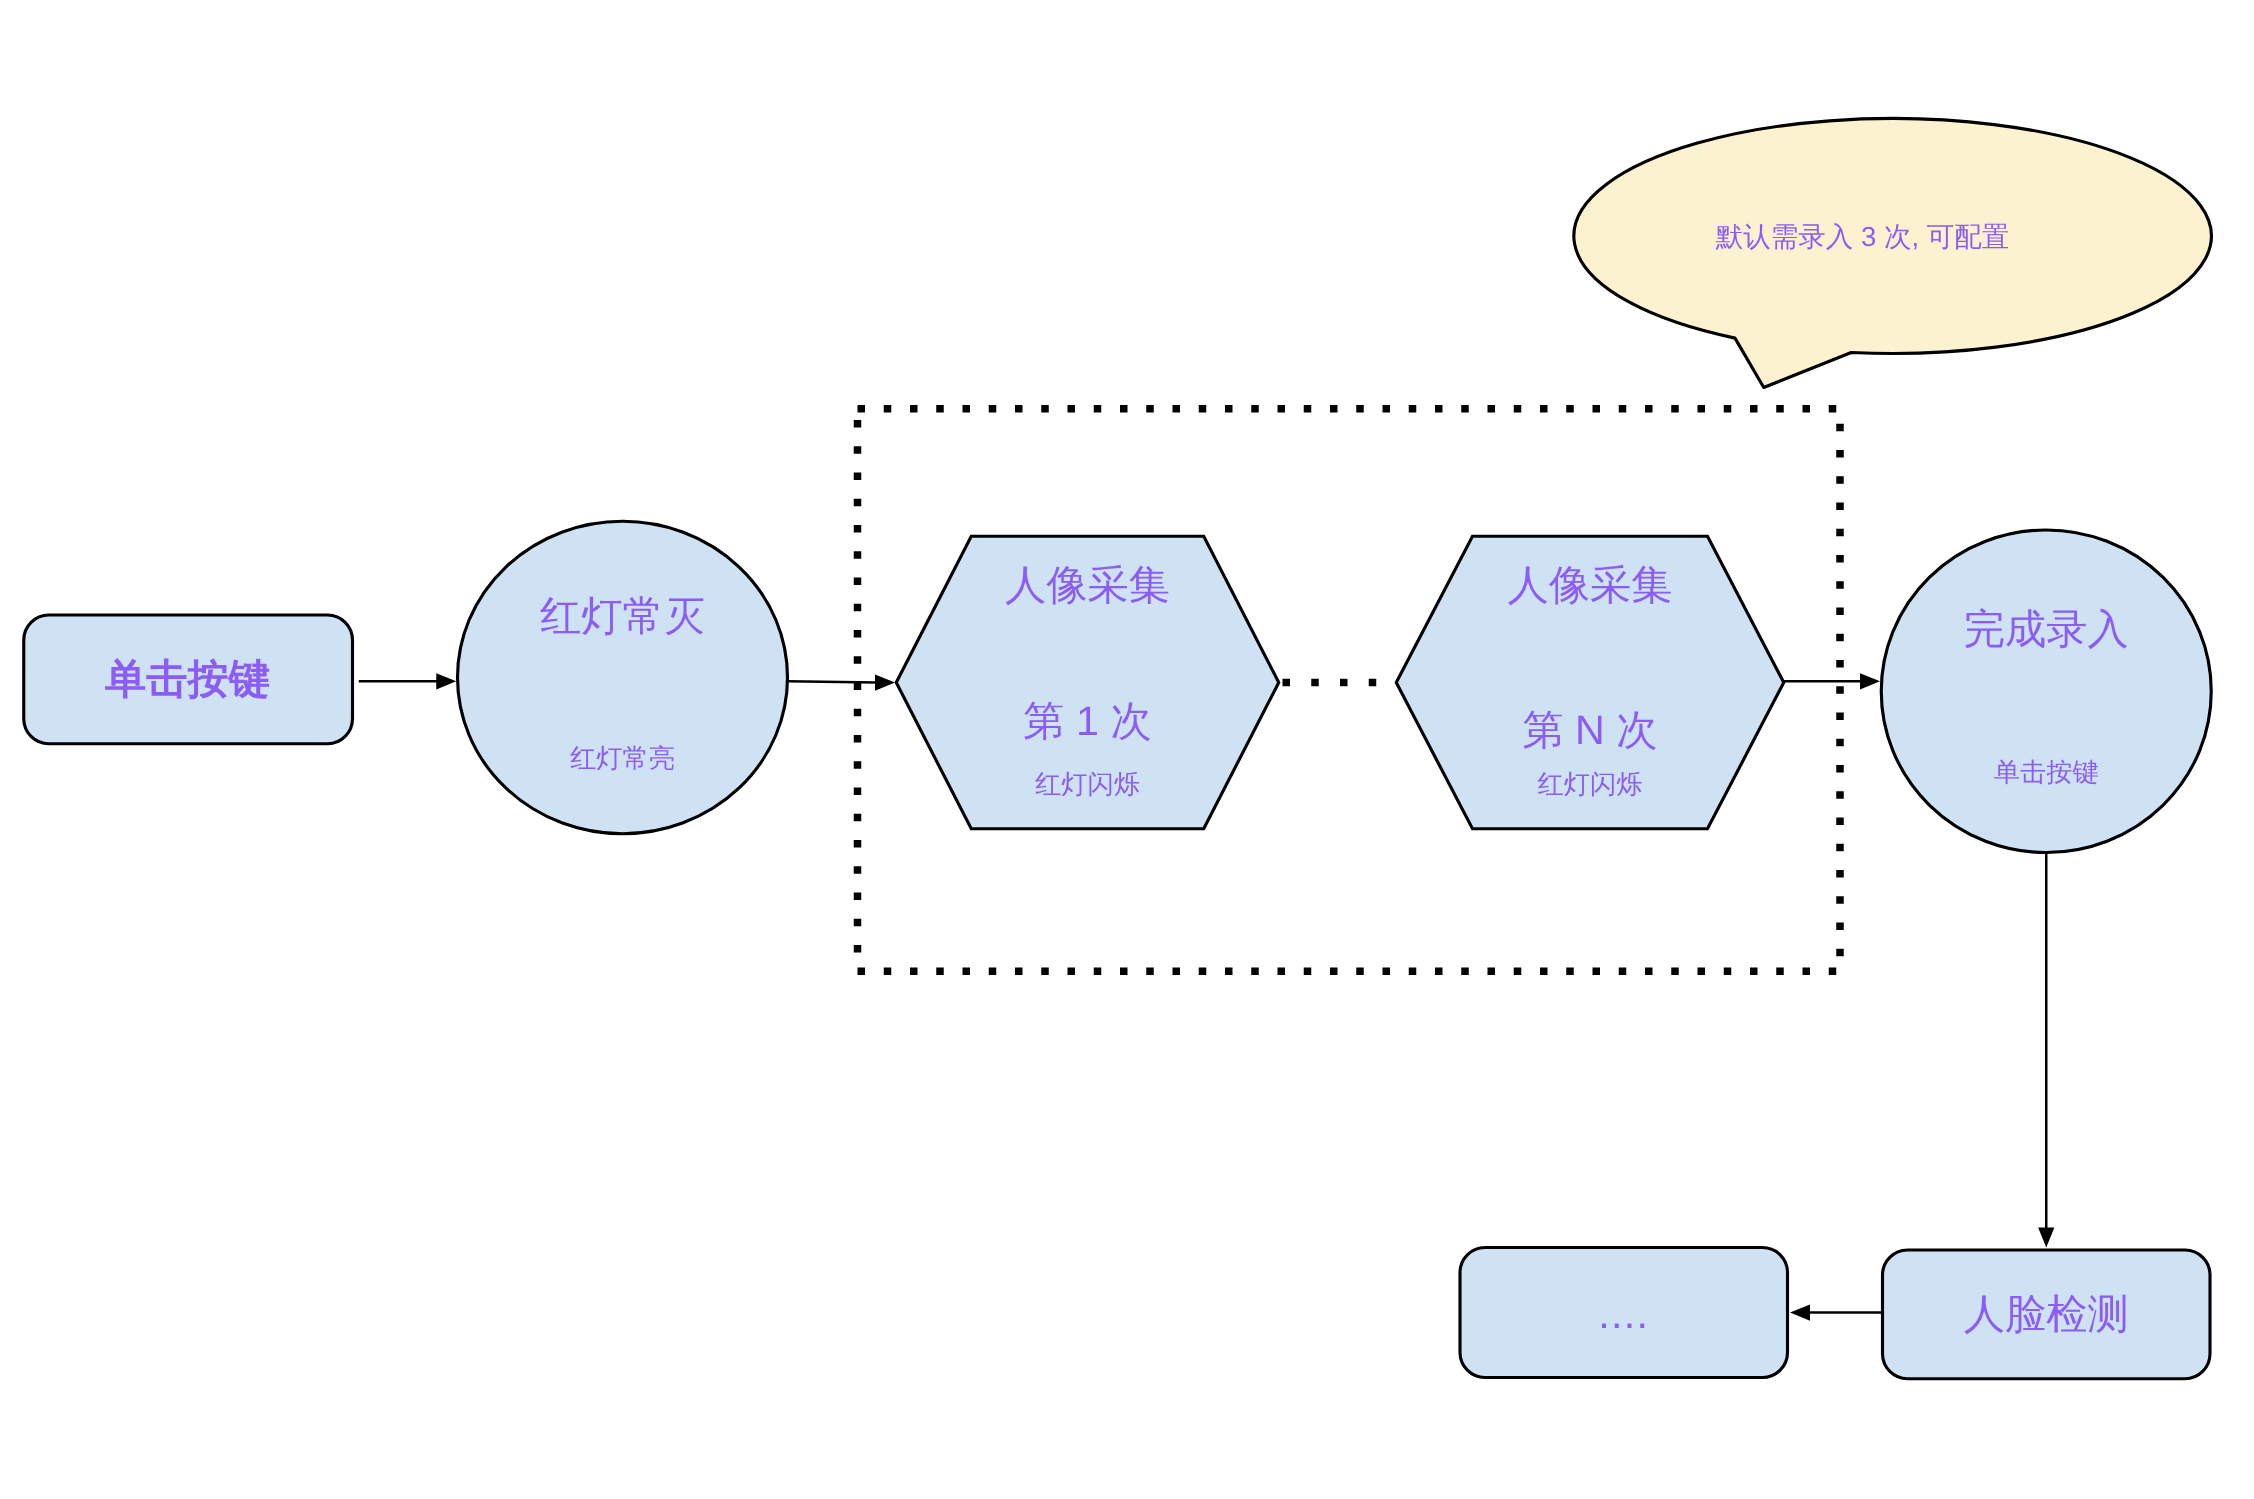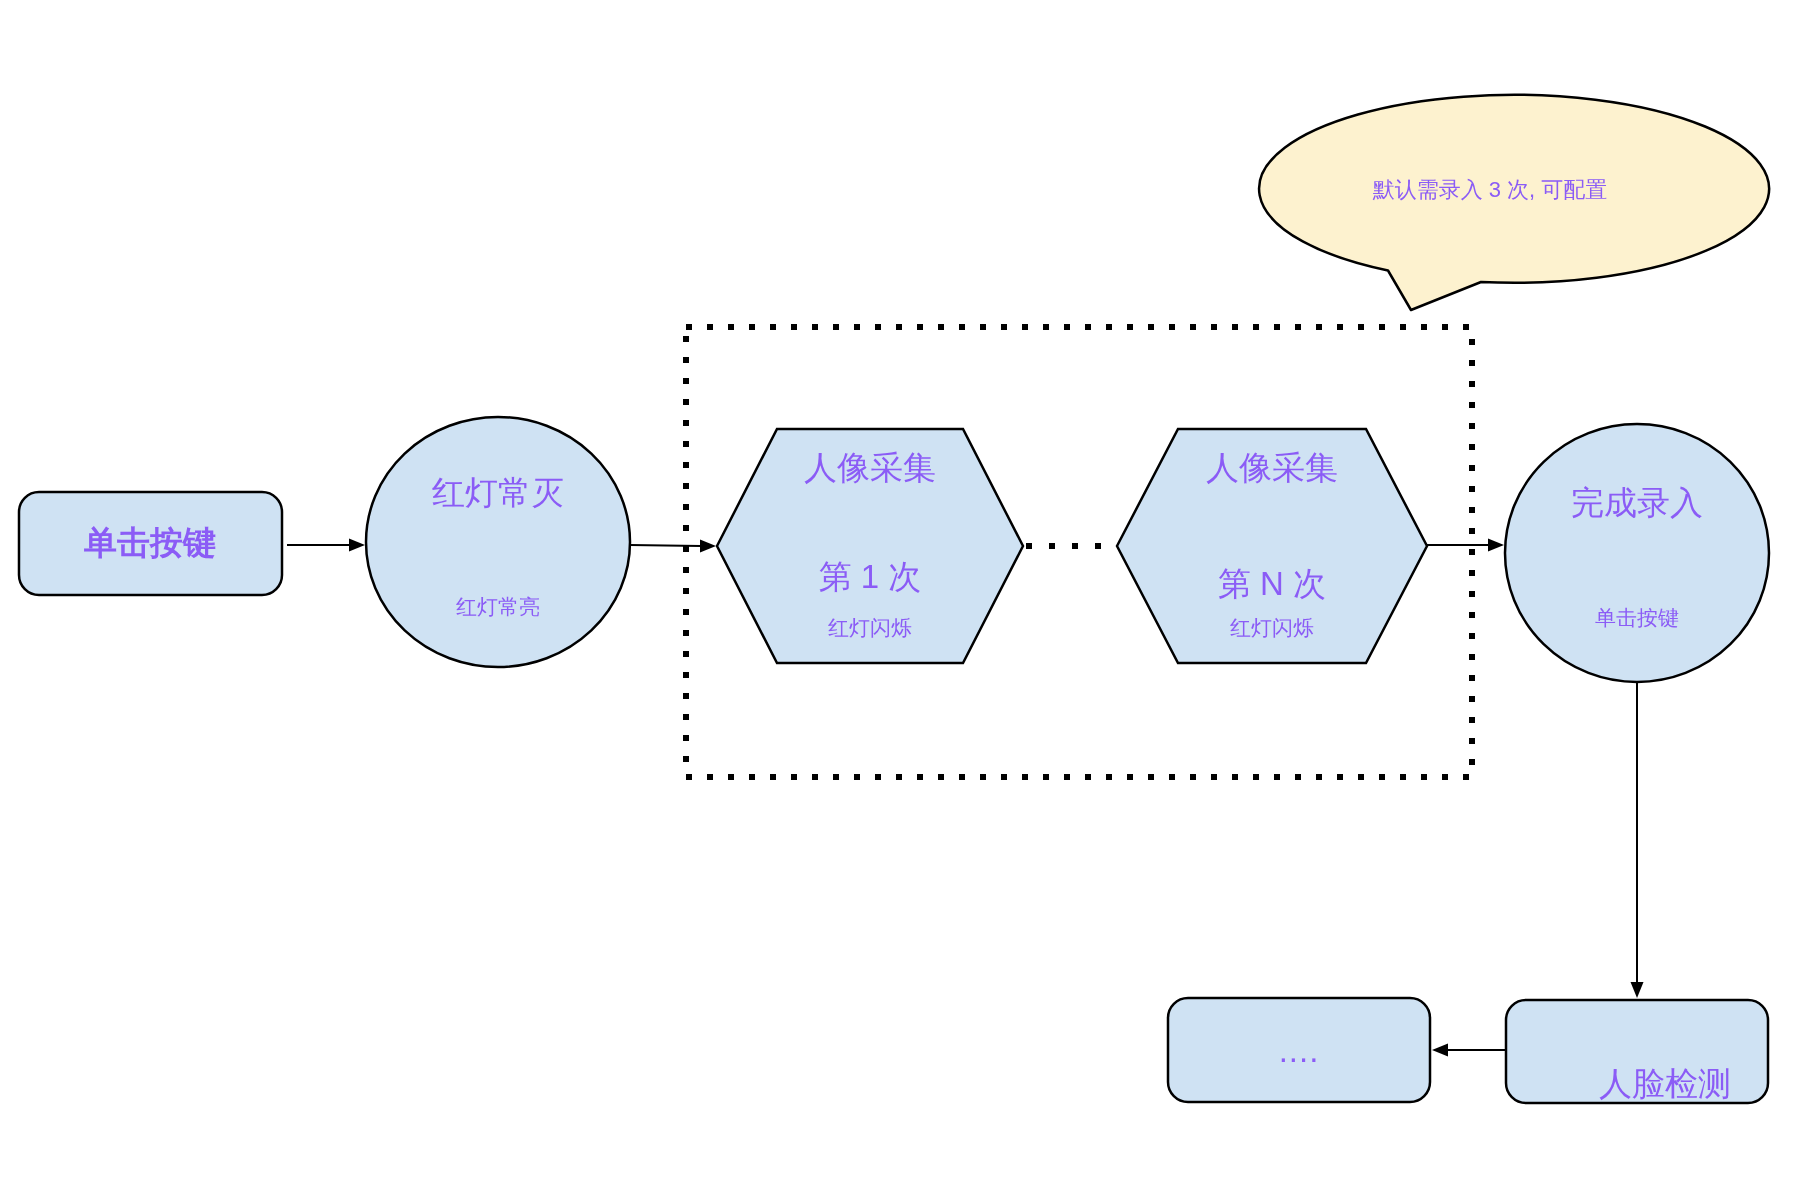--- a/index.html
+++ b/index.html
@@ -90,15 +90,15 @@
   <div class="lbl lg" style="left:1272px; top:584px;">第 N 次</div>
   <div class="lbl sm" style="left:1272px; top:628px;">红灯闪烁</div>
 
   <div class="lbl lg" style="left:1637px; top:503px;">完成录入</div>
   <div class="lbl sm" style="left:1637px; top:618px;">单击按键</div>
 
   <div class="lbl md" style="left:1490px; top:190px;">默认需录入 3 次, 可配置</div>
 
   <div class="lbl dots" style="left:1299px; top:1051px;">....</div>
 
-  <div class="lbl lg" style="left:1637px; top:1084px;margin-left:28px;">人脸检测</div>
+  <div class="lbl lg" style="left:1637px; top:1051px;">人脸检测</div>
 
 </div>
 
 </body></html>

